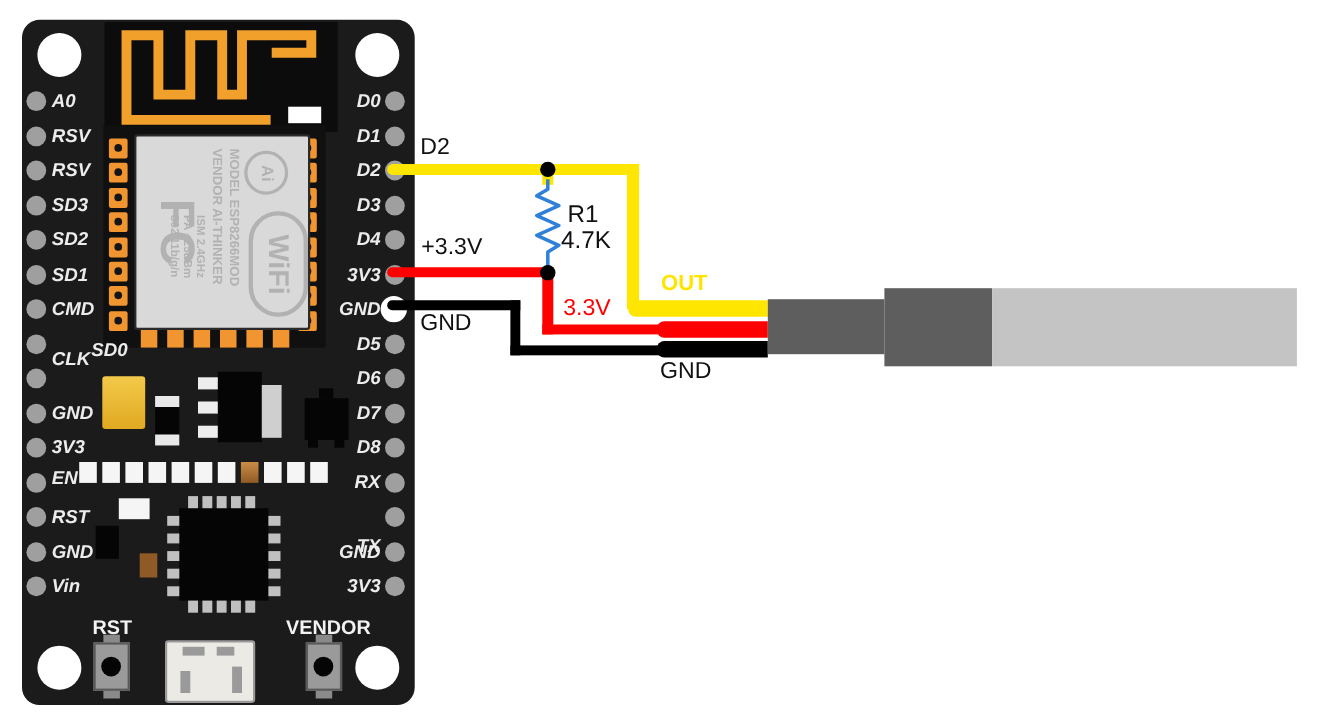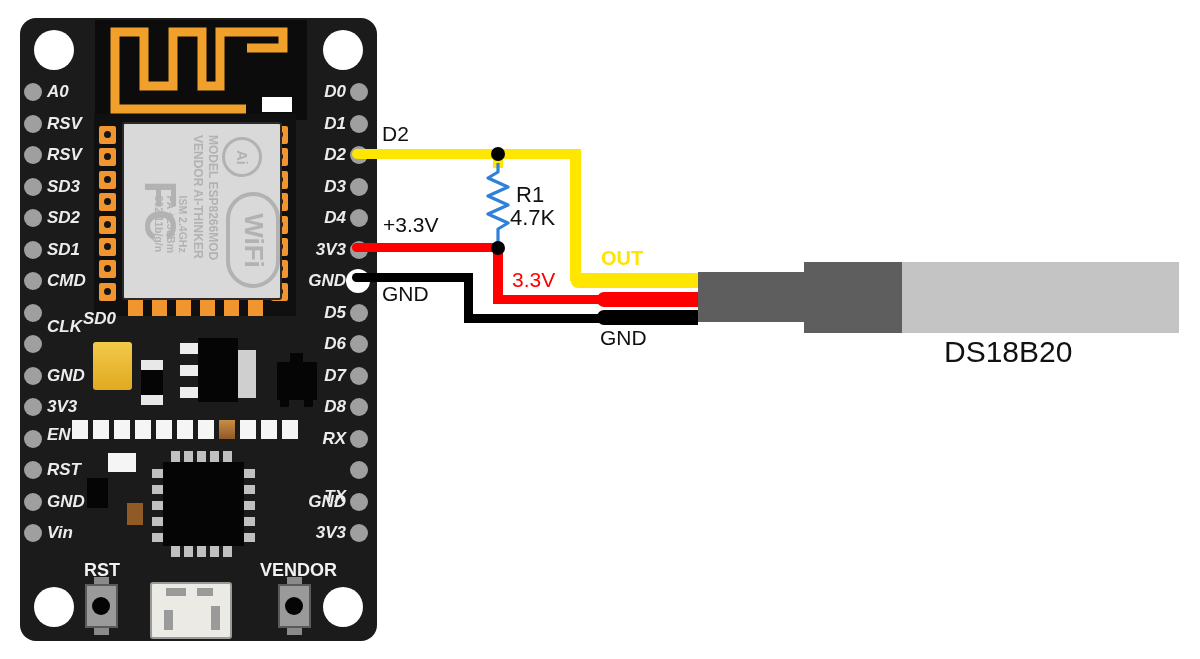--- a/index.html
+++ b/index.html
@@ -280,15 +280,14 @@
   <div class="abs" style="left:902px;top:262px;width:277px;height:71px;background:#c4c4c4;"></div>
 
   <div class="abs lbl" style="left:382px;top:122px;">D2</div>
   <div class="abs lbl" style="left:383px;top:213px;">+3.3V</div>
   <div class="abs lbl" style="left:382px;top:282px;">GND</div>
   <div class="abs lbl" style="left:516px;top:182px;font-size:22px;">R1</div>
   <div class="abs lbl" style="left:510px;top:205px;font-size:22px;">4.7K</div>
   <div class="abs lbl" style="left:601px;top:247px;color:#ffe400;font-weight:bold;font-size:20px;">OUT</div>
   <div class="abs lbl" style="left:512px;top:268px;color:#ff0000;">3.3V</div>
   <div class="abs lbl" style="left:600px;top:326px;">GND</div>
-  <div class="abs lbl-big" style="left:944px;top:335px;">DS18B20</div>
 
 </div>
 
 </body></html>

